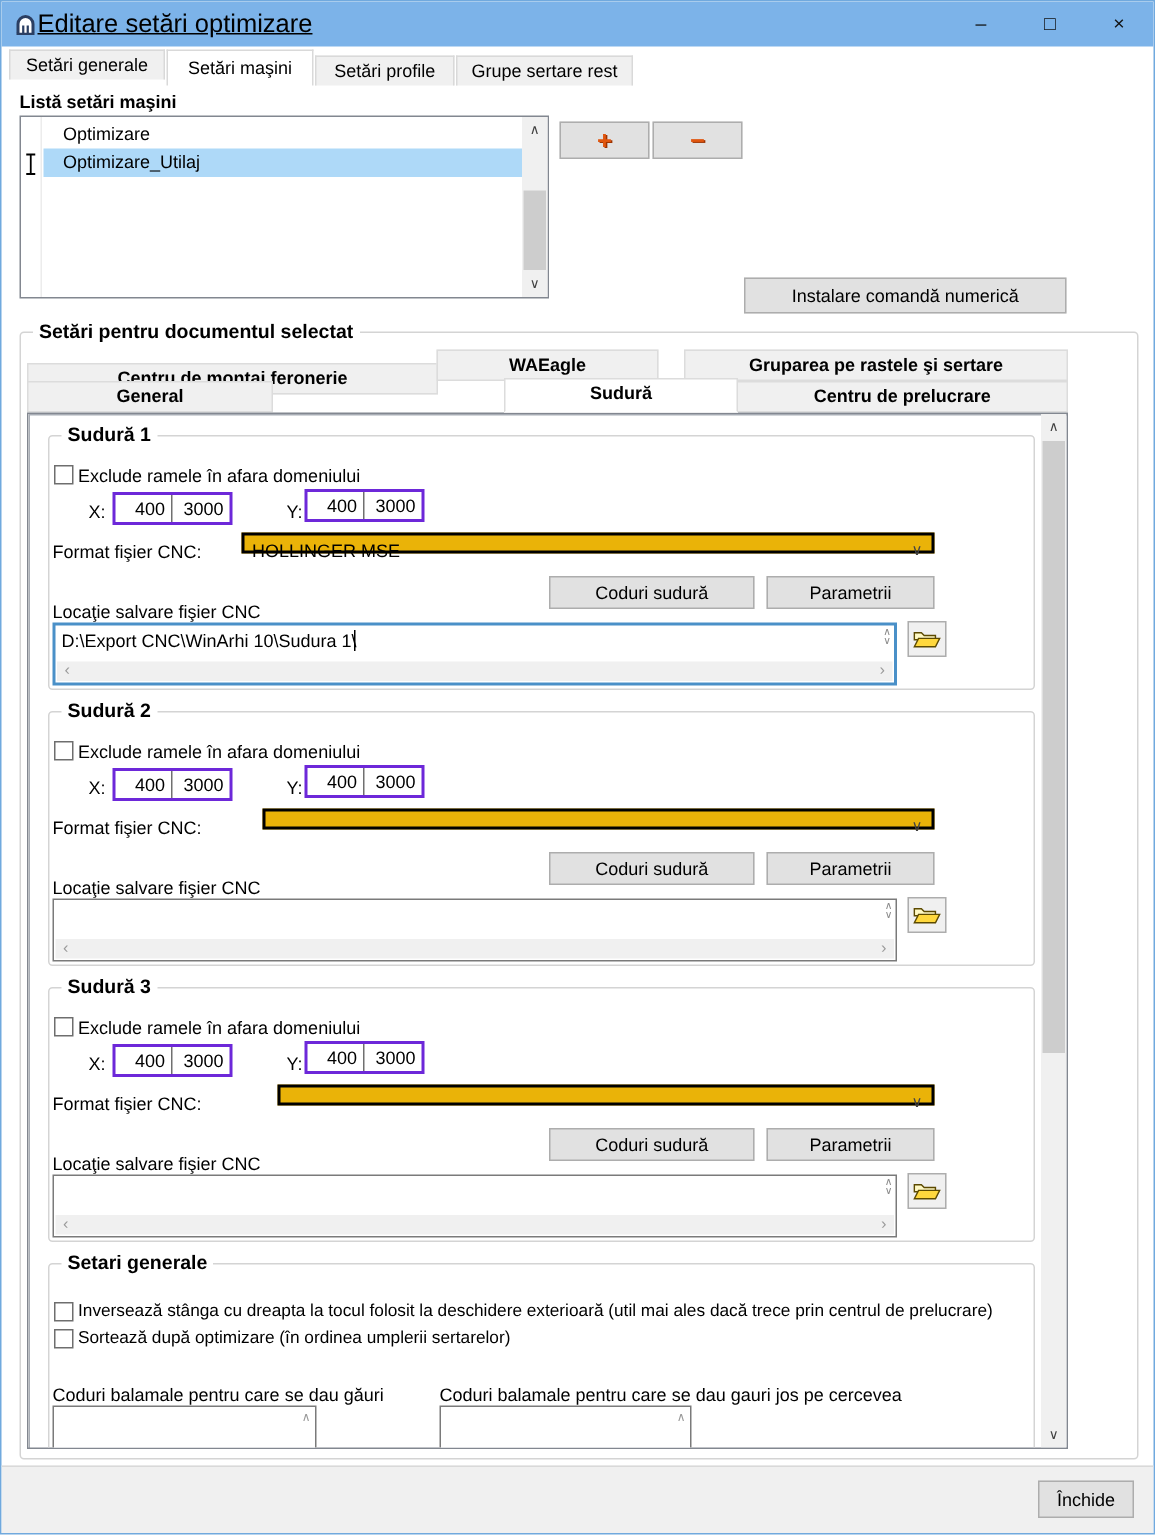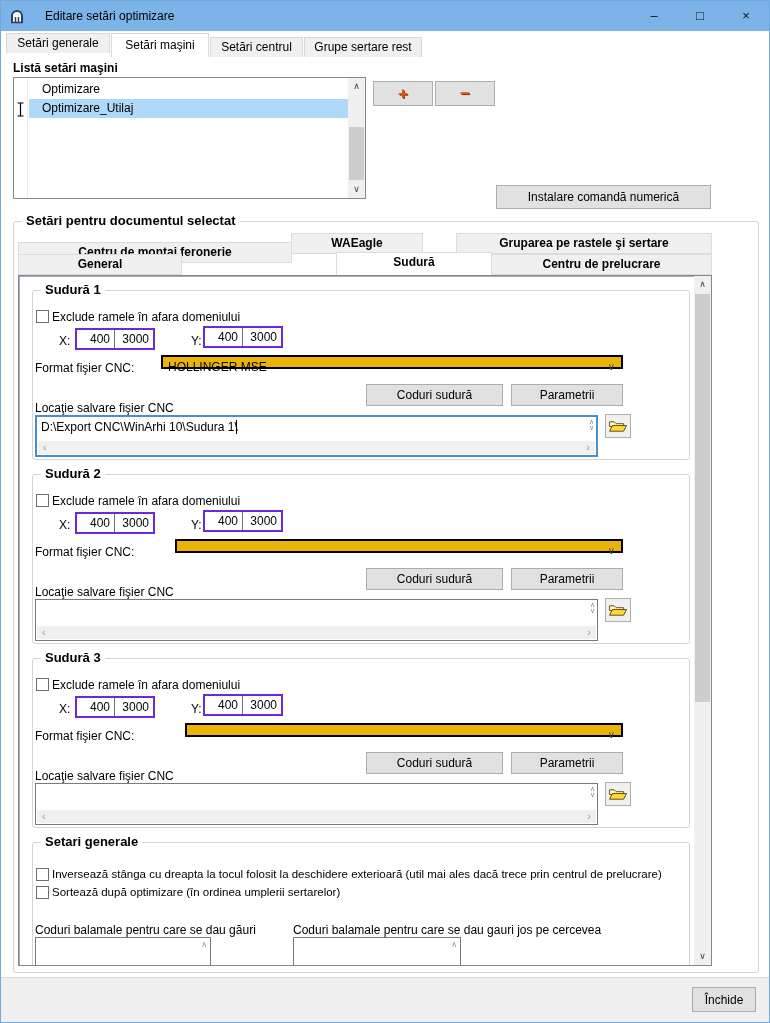--- a/index.html
+++ b/index.html
@@ -6,21 +6,21 @@
   html,body { width:770px; height:1023px; }
   body { font-family:"Liberation Sans", sans-serif; font-size:12px; color:#000; }
   .window { position:relative; width:770px; height:1023px; background:#fff; border:1px solid #70a9de; overflow:hidden; }
   .abs { position:absolute; }
   .b { font-weight:bold; }
   .nowrap { white-space:nowrap; }
 
   
   .titlebar { position:absolute; left:0; top:0; width:100%; height:30px; background:#7cb3e9; display:flex; align-items:center; }
   .titlebar .app-icon { margin-left:8px; width:16px; height:16px; }
-  .titlebar .wtitle { margin-left:20px; font-size:12px; color:#000; }
+  .titlebar .wtitle { margin-left:0; font-size:17px; color:#000;text-decoration:underline; }
   .win-btn { position:absolute; top:0; height:30px; width:46px; text-align:center; line-height:30px; font-size:13px; color:#111; }
 
   
   .mtab { position:absolute; background:#f0f0f0; border:1px solid #d9d9d9; border-bottom:none; text-align:center; font-size:12px; padding-top:2px; }
   .mtab.sel { background:#fff; z-index:2; }
 
   
   .listbox { position:absolute; left:12px; top:76px; width:353px; height:122px; background:#fff; border:1px solid #828790; }
   .list-gutter { position:absolute; left:0; top:0; bottom:0; width:14px; border-right:1px solid #ececec; background:#fff; }
   .lrow { position:absolute; left:15px; right:17px; height:19px; line-height:19px; padding-left:13px; white-space:nowrap; }
@@ -76,21 +76,21 @@
       <path d="M2 14.5 h12" stroke="#2b3f63" stroke-width="1.5" fill="none"></path>
     </svg>
     <span class="wtitle">Editare setări optimizare</span>
     <div class="win-btn" style="right:92px">–</div>
     <div class="win-btn" style="right:46px">□</div>
     <div class="win-btn" style="right:0">×</div>
   </div>
 
   <div class="mtab" style="left:5px; top:32px; width:104px; height:20px;">Setări generale</div>
   <div class="mtab sel" style="left:110px; top:32px; width:98px; height:24px; padding-top:4px;">Setări maşini</div>
-  <div class="mtab" style="left:209px; top:36px; width:93px; height:20px;">Setări centrul</div>
+  <div class="mtab" style="left:209px; top:36px; width:93px; height:20px;">Setări profile</div>
   <div class="mtab" style="left:303px; top:36px; width:118px; height:20px;">Grupe sertare rest</div>
 
   <div class="abs b nowrap" style="left:12px; top:60px;">Listă setări maşini</div>
   <div class="listbox">
     <div class="list-gutter"></div>
     <div class="lrow" style="top:2px;">Optimizare</div>
     <div class="lrow sel" style="top:21px;">Optimizare_Utilaj</div>
     <svg class="abs" style="left:2px; top:24px;" width="9" height="15" viewBox="0 0 9 15">
       <path d="M1.5 1 h6 M1.5 14 h6 M4.5 1 v13" stroke="#000" stroke-width="1.2" fill="none"></path>
     </svg>
@@ -104,21 +104,21 @@
   <button class="btn pm" style="left:372px; top:80px; width:60px; height:25px;">+</button>
   <button class="btn pm" style="left:434px; top:80px; width:60px; height:25px;">−</button>
 
   <button class="btn" style="left:495px; top:184px; width:215px; height:24px;">Instalare comandă numerică</button>
 
   <div class="grp" style="left:12px; top:220px; width:746px; height:752px;">
     <div class="grp-title">Setări pentru documentul selectat</div>
   </div>
 
   <div class="itab" style="left:17px; top:241px; width:274px;">Centru de montaj feronerie</div>
-  <div class="itab" style="left:290px; top:232px; width:132px;">WAEagle</div>
+  <div class="itab" style="left:290px; top:232px; width:148px;">WAEagle</div>
   <div class="itab" style="left:455px; top:232px; width:256px;">Gruparea pe rastele şi sertare</div>
 
   <div class="itab" style="left:17px; top:253px; width:164px;">General</div>
   <div class="itab" style="left:490px; top:253px; width:221px;">Centru de prelucrare</div>
   <div class="itab sel" style="left:335px; top:251px; width:156px;">Sudură</div>
 
   <div class="panel">
 
     <div class="grp" style="left:13px; top:14px; width:658px; height:170px;">
       <div class="grp-title">Sudură 1</div>

